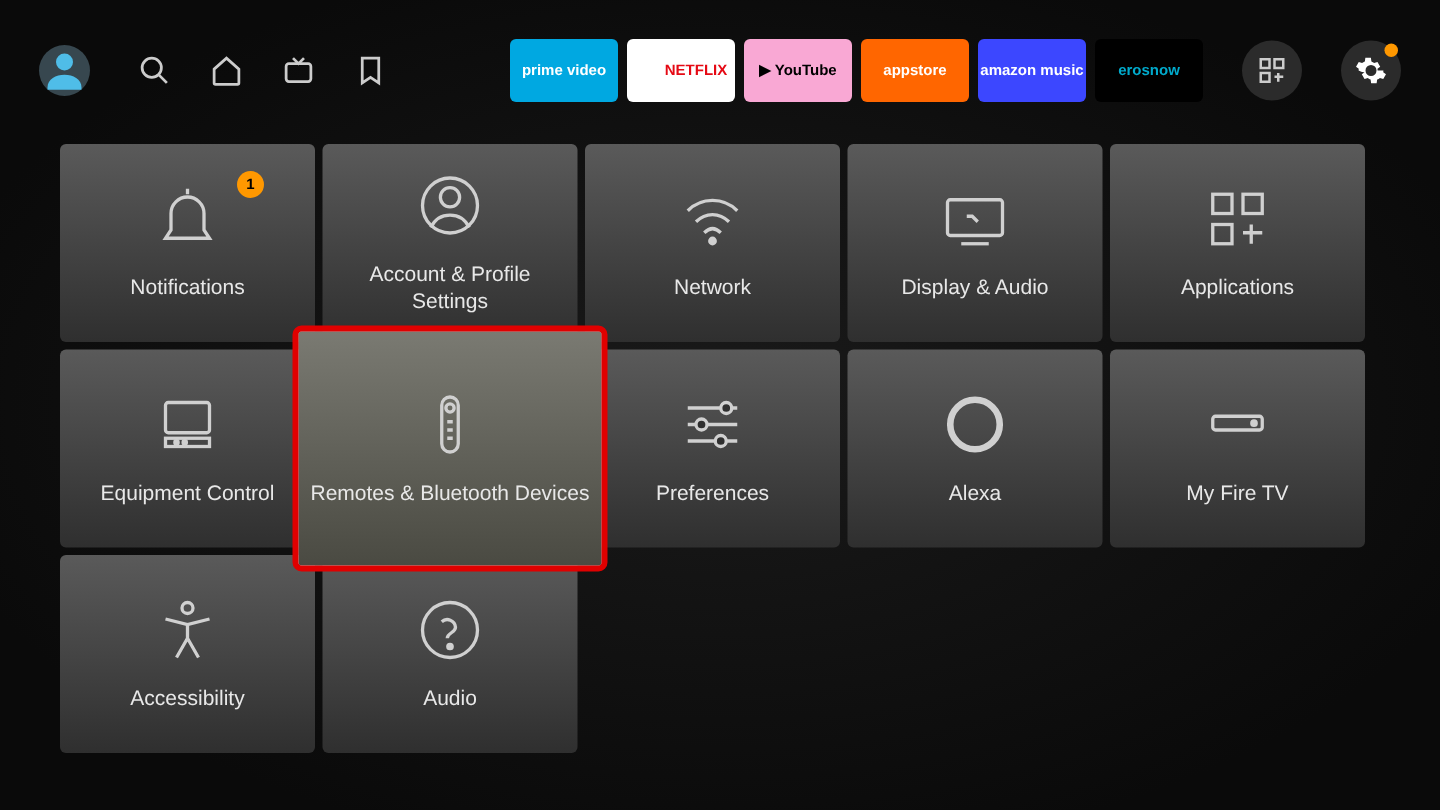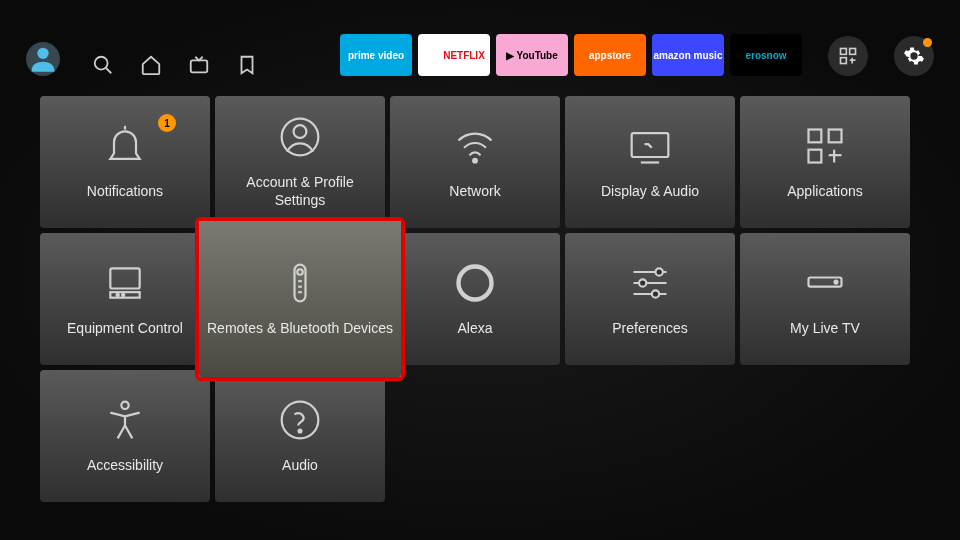--- a/index.html
+++ b/index.html
@@ -1,17 +1,17 @@
 <!DOCTYPE html>
 <html><head>
 <meta charset="utf-8">
 <style>
 *{margin:0;padding:0;box-sizing:border-box;}
 html,body{width:960px;height:540px;background:radial-gradient(ellipse at center,#1a1a1a 0%,#0a0a0a 80%);font-family:Arial,Helvetica,sans-serif;color:#d0d0d0;overflow:hidden;}
-.topbar{display:flex;align-items:flex-end;height:58px;padding:0 26px;margin-top:18px;gap:20px;}
+.topbar{display:flex;align-items:center;height:58px;padding:0 26px;margin-top:18px;gap:20px;}
 .avatar{width:34px;height:34px;border-radius:50%;background:#37474f;display:flex;align-items:center;justify-content:center;margin-right:12px;}
 .nav-icons{display:flex;align-items:center;gap:26px;}
 .nav-icon{width:22px;height:22px;display:flex;align-items:center;justify-content:center;cursor:pointer;}
 .nav-icon svg{width:22px;height:22px;}
 .spacer{flex:1;}
 .app-row{display:flex;align-items:center;gap:6px;}
 .app-tile{width:72px;height:42px;border-radius:4px;overflow:hidden;display:flex;align-items:center;justify-content:center;font-size:10px;font-weight:bold;cursor:pointer;}
 .ctrl-btn{width:40px;height:40px;border-radius:50%;background:#2b2b2b;display:flex;align-items:center;justify-content:center;margin-left:6px;cursor:pointer;position:relative;}
 .dot{position:absolute;top:2px;right:2px;width:9px;height:9px;border-radius:50%;background:#ff9800;}
 .grid{display:grid;grid-template-columns:repeat(5,170px);grid-template-rows:repeat(3,132px);gap:5px;padding:20px 40px 0 40px;}
@@ -154,47 +154,47 @@
           <circle cx="12" cy="6" r="1.5"></circle>
           <line x1="11" y1="11" x2="13" y2="11"></line>
           <line x1="11" y1="14" x2="13" y2="14"></line>
           <line x1="11" y1="17" x2="13" y2="17"></line>
         </svg>
       </div>
       <div class="tile-label">Remotes &amp; Bluetooth Devices</div>
     </div>
     <div class="tile">
       <div class="tile-icon">
-        <svg viewBox="0 0 24 24" fill="none" stroke="#d0d0d0" stroke-width="2.4">
-          <circle cx="12" cy="12" r="9"></circle>
-        </svg>
-      </div>
-      <div class="tile-label">Alexa</div>
-    </div>
-    <div class="tile">
-      <div class="tile-icon">
         <svg viewBox="0 0 24 24" fill="none" stroke="#d0d0d0" stroke-width="1.2">
           <line x1="3" y1="6" x2="21" y2="6"></line>
           <line x1="3" y1="12" x2="21" y2="12"></line>
           <line x1="3" y1="18" x2="21" y2="18"></line>
           <circle cx="17" cy="6" r="2" fill="#2f2f2f"></circle>
           <circle cx="8" cy="12" r="2" fill="#2f2f2f"></circle>
           <circle cx="15" cy="18" r="2" fill="#2f2f2f"></circle>
         </svg>
       </div>
       <div class="tile-label">Preferences</div>
     </div>
     <div class="tile">
       <div class="tile-icon">
+        <svg viewBox="0 0 24 24" fill="none" stroke="#d0d0d0" stroke-width="2.4">
+          <circle cx="12" cy="12" r="9"></circle>
+        </svg>
+      </div>
+      <div class="tile-label">Alexa</div>
+    </div>
+    <div class="tile">
+      <div class="tile-icon">
         <svg viewBox="0 0 24 24" fill="none" stroke="#d0d0d0" stroke-width="1.2">
           <rect x="3" y="9" width="18" height="5" rx="1"></rect>
           <circle cx="18" cy="11.5" r="0.8" fill="#d0d0d0"></circle>
         </svg>
       </div>
-      <div class="tile-label">My Live TV</div>
+      <div class="tile-label">My Fire TV</div>
     </div>
     <div class="tile">
       <div class="tile-icon">
         <svg viewBox="0 0 24 24" fill="none" stroke="#d0d0d0" stroke-width="1.2">
           <circle cx="12" cy="4" r="2"></circle>
           <path d="M4 8l8 2 8-2"></path>
           <path d="M12 10v5"></path>
           <path d="M8 22l4-7 4 7"></path>
         </svg>
       </div>

